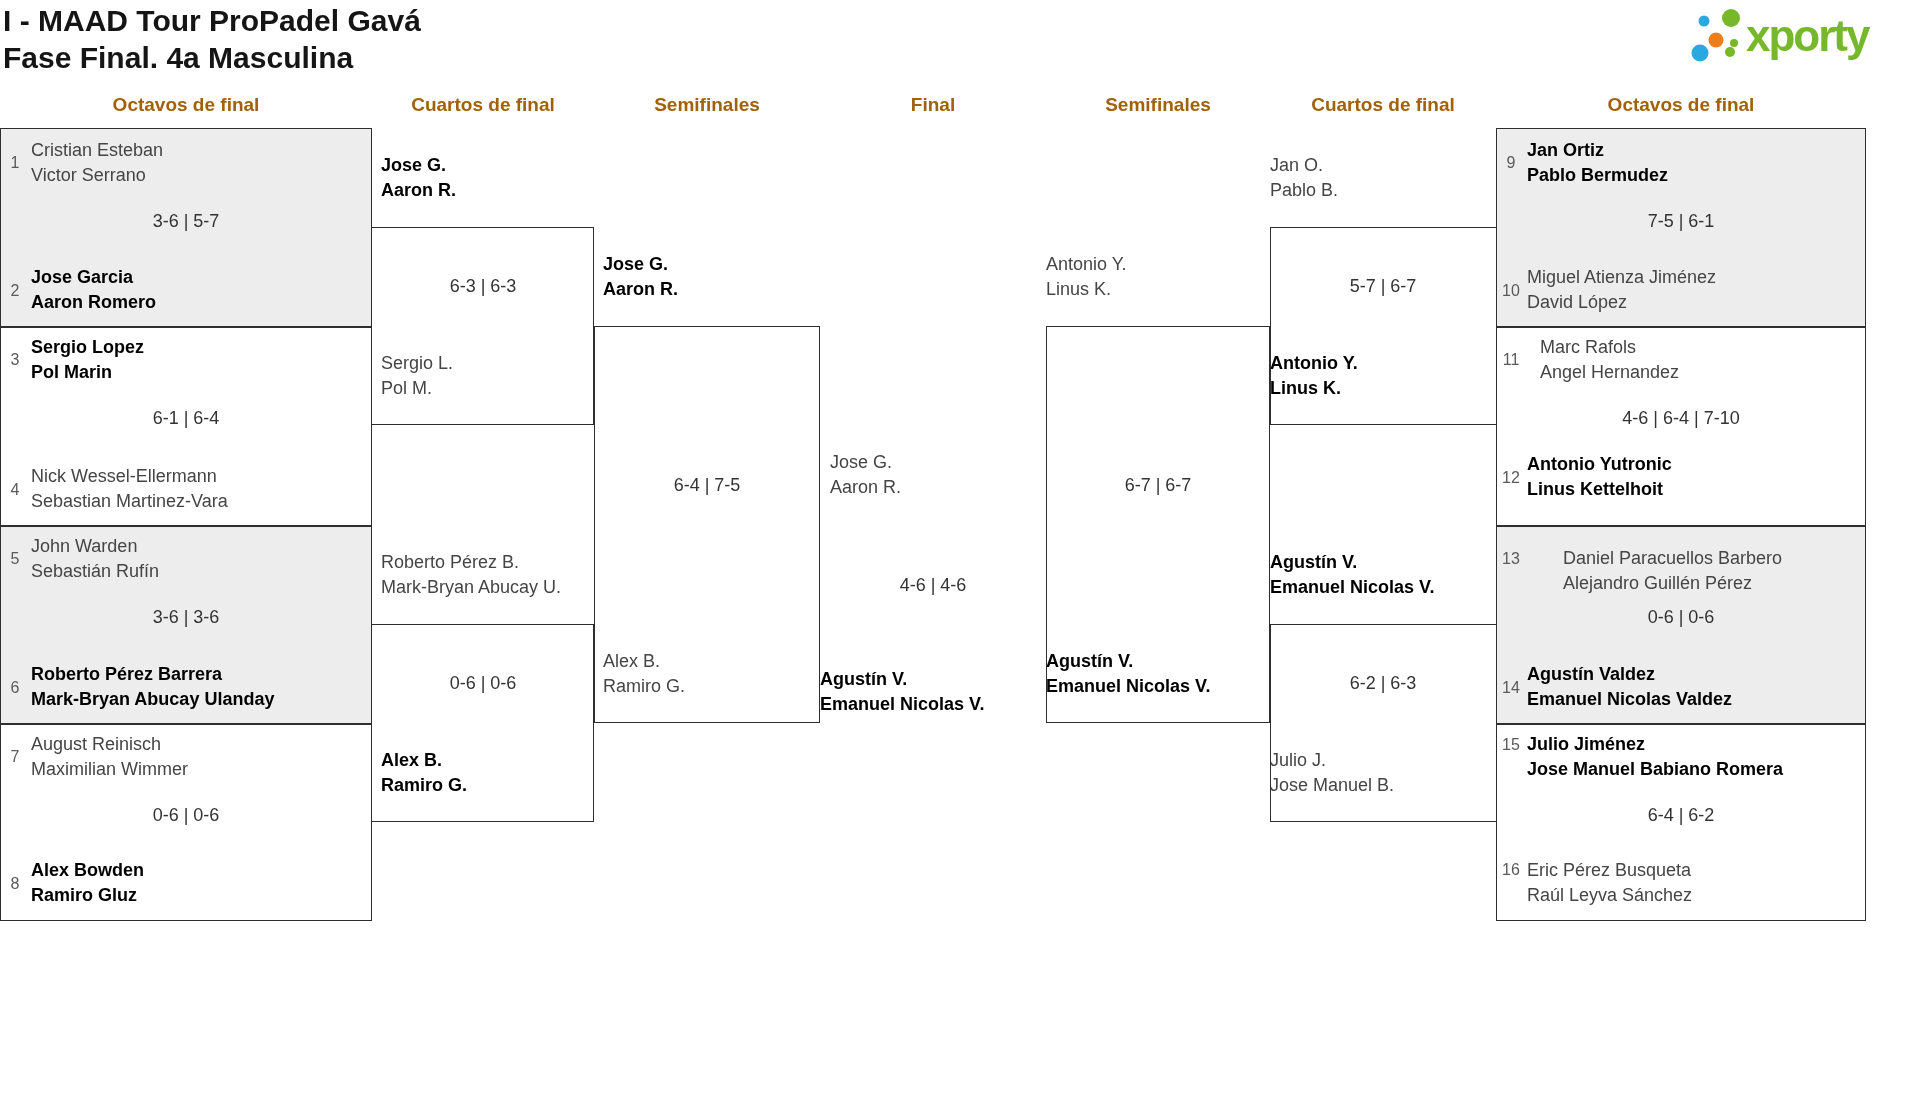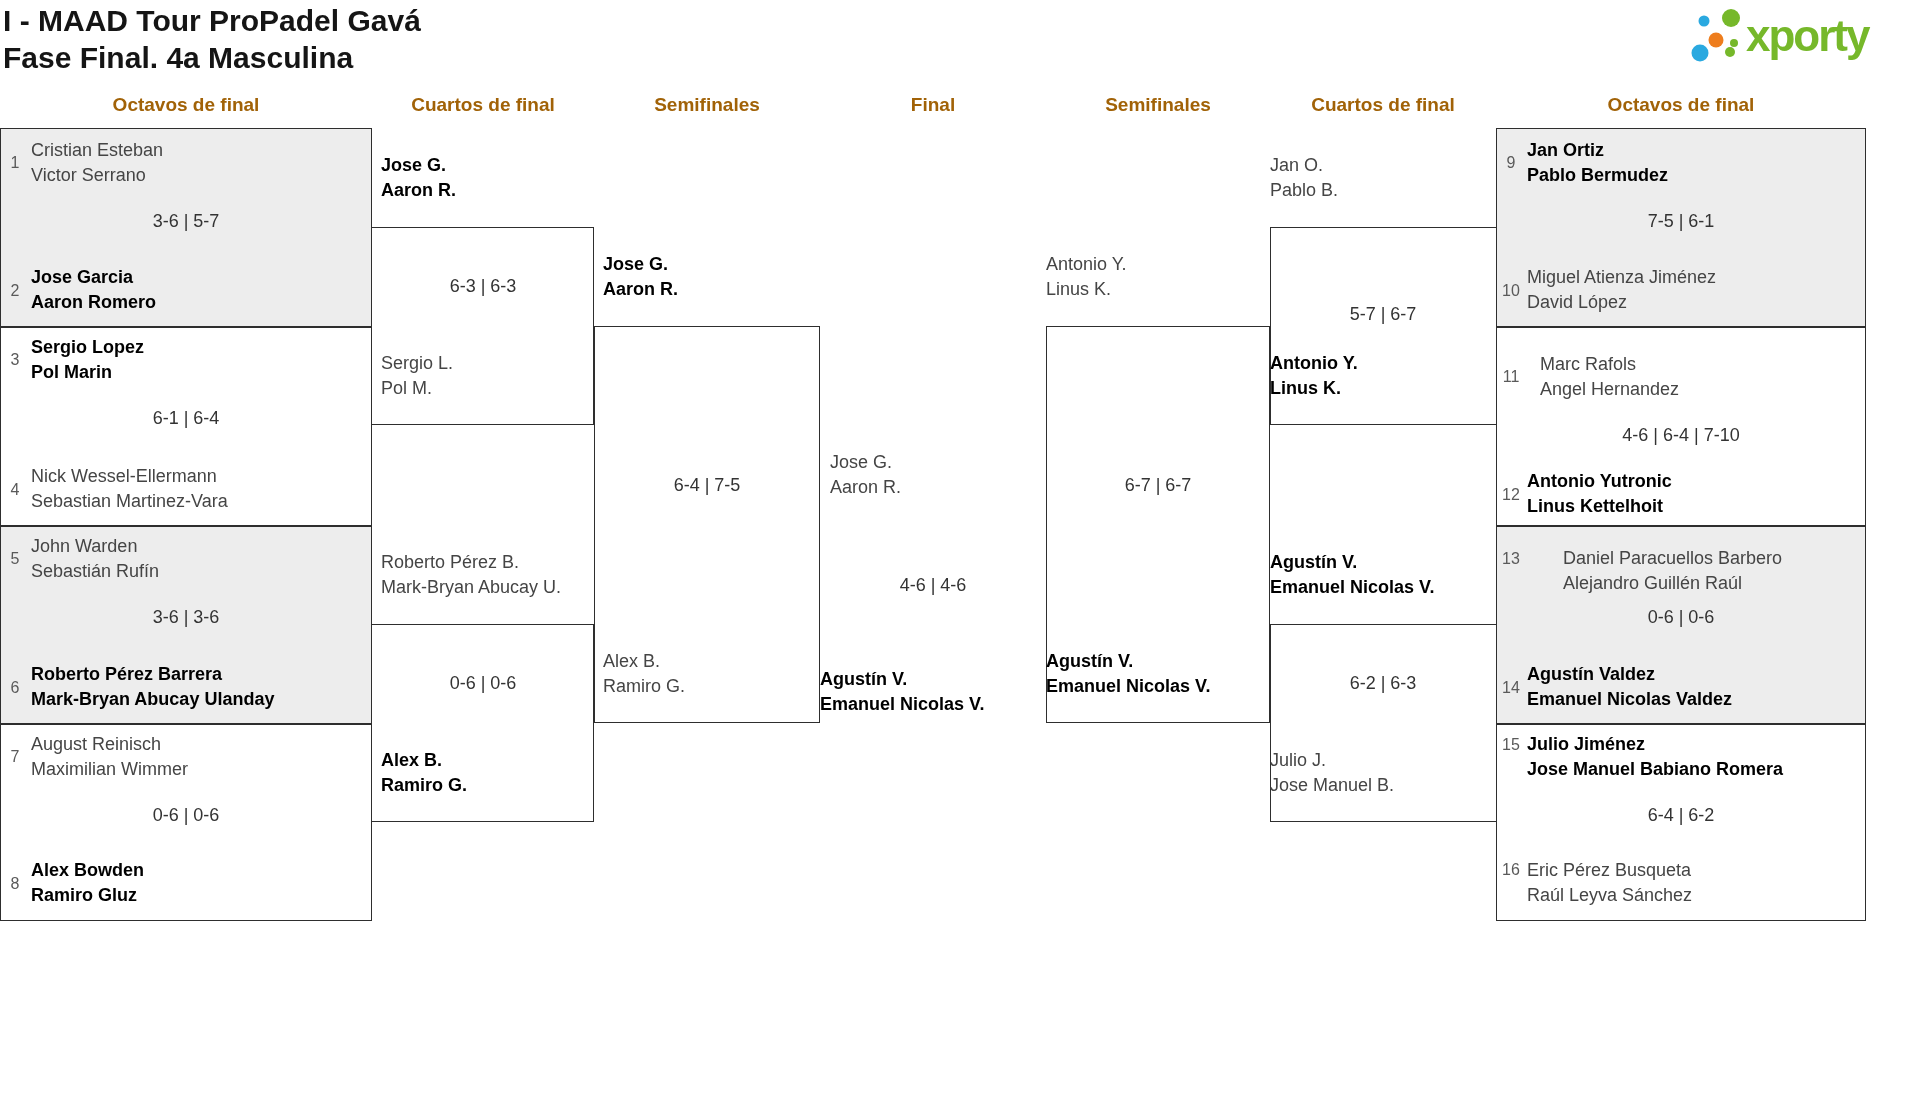--- a/index.html
+++ b/index.html
@@ -133,39 +133,39 @@
       <div>Pablo Bermudez</div>
     </div>
     <div class="score" style="left:0;right:0;top:79px;">7-5 | 6-1</div>
     <div class="tb" style="left:30px;bottom:11px;">
       <div>Miguel Atienza Jiménez</div>
       <div>David López</div>
     </div>
     <div class="seed" style="bottom:23px;">10</div>
   </div>
 
-  <div class="omatch" style="top:214px;height:187px;">
+  <div class="omatch" style="top:197px;height:187px;">
     <div class="seed" style="top:21px;">11</div>
     <div class="tb" style="left:30px;top:9px;margin-left:13px;">
       <div>Marc Rafols</div>
       <div>Angel Hernandez</div>
     </div>
     <div class="score" style="left:0;right:0;top:79px;">4-6 | 6-4 | 7-10</div>
     <div class="tb winner" style="left:30px;bottom:11px;">
       <div>Antonio Yutronic</div>
       <div>Linus Kettelhoit</div>
     </div>
     <div class="seed" style="bottom:23px;">12</div>
   </div>
 
   <div class="omatch" style="top:396px;height:198px;">
     <div class="seed" style="top:21px;">13</div>
     <div class="tb" style="left:30px;top:21px;margin-left:36px;">
       <div>Daniel Paracuellos Barbero</div>
-      <div>Alejandro Guillén Raúl</div>
+      <div>Alejandro Guillén Pérez</div>
     </div>
     <div class="score" style="left:0;right:0;top:79px;">0-6 | 0-6</div>
     <div class="tb winner" style="left:30px;bottom:11px;">
       <div>Agustín Valdez</div>
       <div>Emanuel Nicolas Valdez</div>
     </div>
     <div class="seed" style="bottom:23px;">14</div>
   </div>
 
   <div class="omatch" style="top:594px;height:196px;">
@@ -237,21 +237,21 @@
 <div class="score" style="left:1046px;top:472px;width:224px;">6-7 | 6-7</div>
 <div class="tb r winner" style="left:1046px;top:649px;width:214px;">
   <div>Agustín V.</div>
   <div>Emanuel Nicolas V.</div>
 </div>
 
 <div class="tb r" style="left:1270px;top:153px;width:217px;">
   <div>Jan O.</div>
   <div>Pablo B.</div>
 </div>
-<div class="score" style="left:1270px;top:273px;width:226px;margin-top:28px;">5-7 | 6-7</div>
+<div class="score" style="left:1270px;top:273px;width:226px;">5-7 | 6-7</div>
 <div class="tb r winner" style="left:1270px;top:351px;width:217px;">
   <div>Antonio Y.</div>
   <div>Linus K.</div>
 </div>
 
 <div class="tb r winner" style="left:1270px;top:550px;width:217px;">
   <div>Agustín V.</div>
   <div>Emanuel Nicolas V.</div>
 </div>
 <div class="score" style="left:1270px;top:670px;width:226px;">6-2 | 6-3</div>

